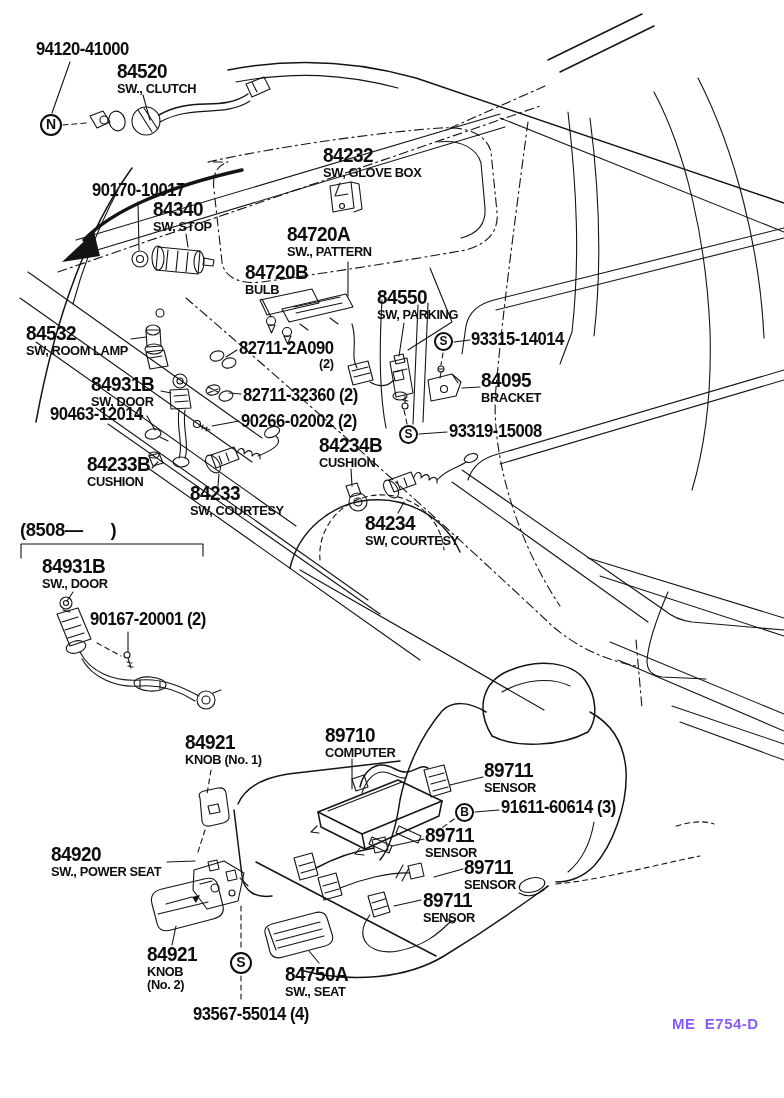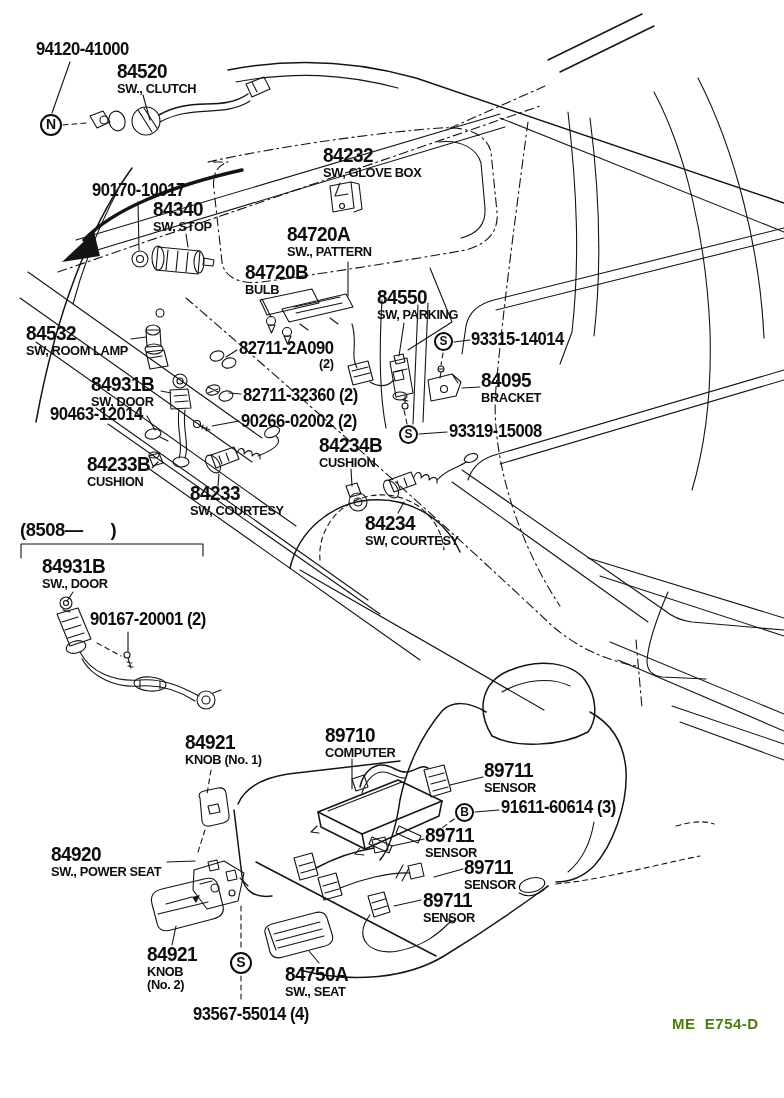--- a/index.html
+++ b/index.html
@@ -17,21 +17,21 @@
   .lbl .num{display:block;font-size:20px;font-weight:800;letter-spacing:-0.6px;}
   .lbl .num.sm{font-size:17.5px;letter-spacing:-0.5px;}
   .lbl .cap{display:block;font-size:13.5px;font-weight:800;letter-spacing:-0.4px;}
   .lbl.capright .cap{text-align:right;}
   .sym{position:absolute;box-sizing:border-box;width:22px;height:22px;border:2.3px solid #0d0d0d;
        border-radius:50%;color:#0d0d0d;font-weight:800;font-size:14px;line-height:17px;text-align:center;}
   .sym.smll{width:19px;height:19px;font-size:12px;line-height:14px;border-width:2px;}
   #inset-range{position:absolute;left:20px;top:519px;font-size:19px;font-weight:800;
        letter-spacing:-0.5px;white-space:pre;color:#0d0d0d;transform:scaleX(.97);transform-origin:0 0;}
   #figure-code{position:absolute;left:672px;top:1015px;font-size:15px;font-weight:800;
-       letter-spacing:0.5px;color:#4d7c0f;white-space:pre;}
+       letter-spacing:0.5px;color:#8b5cf6;white-space:pre;}
 </style>
 </head>
 <body>
 
 <div id="stage">
 
 <svg width="784" height="1098" viewBox="0 0 784 1098">
   <g>
     <path class="ln" d="M 228,70 C 290,58 352,60 416,78 L 784,203"></path>
     <path class="thin" d="M 236,82 C 295,71 345,74 398,88"></path>

